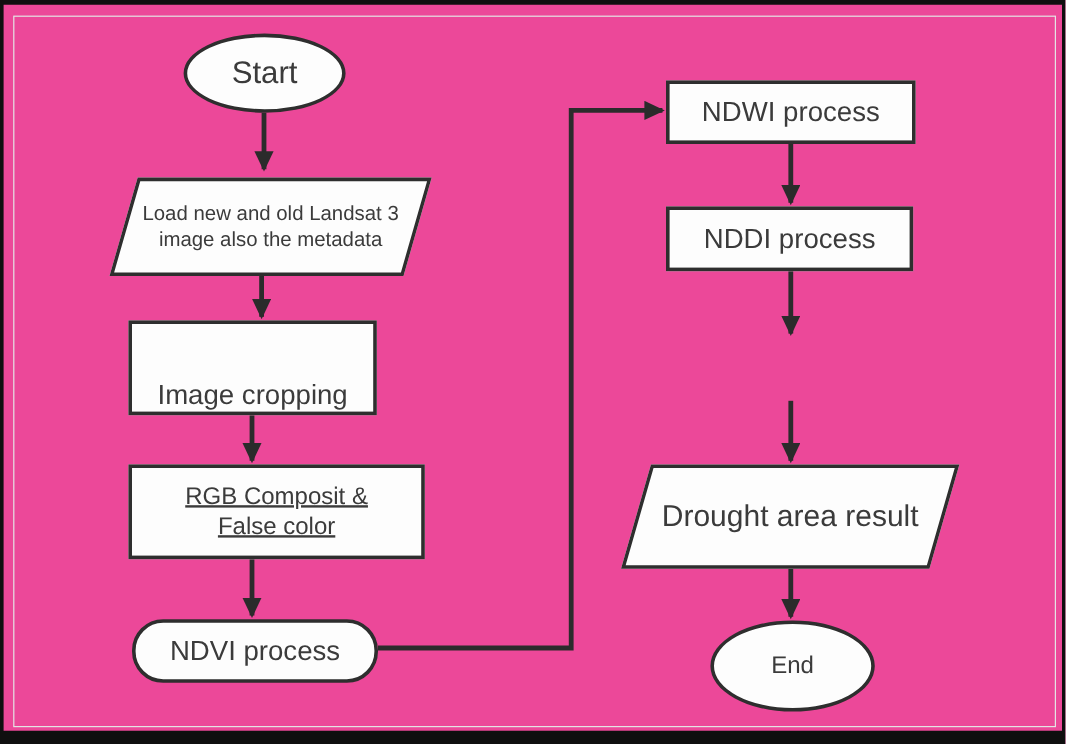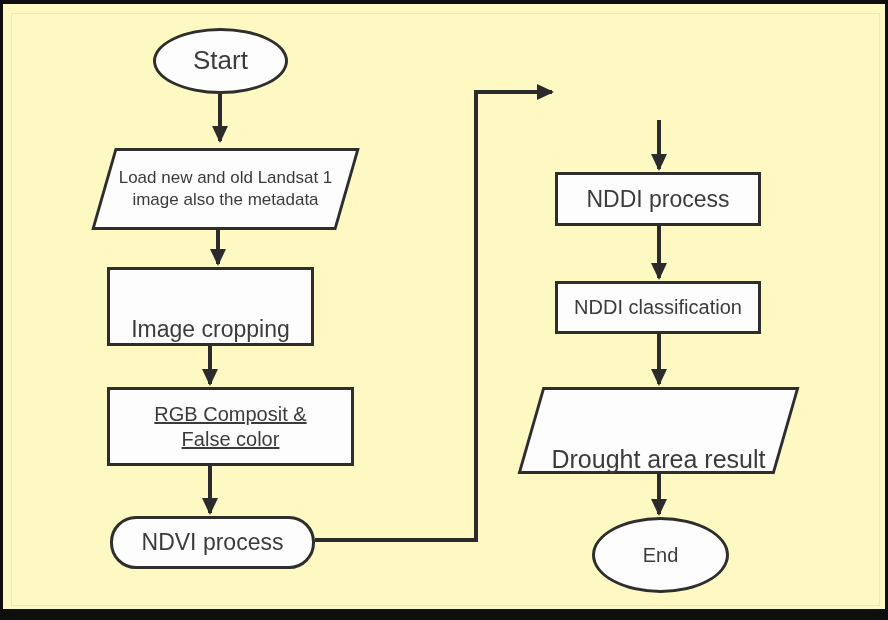--- a/index.html
+++ b/index.html
@@ -6,21 +6,21 @@
     margin: 0;
     padding: 0;
     background: #ffffff;
     font-family: "Liberation Sans", "DejaVu Sans", sans-serif;
   }
   #frame {
     position: relative;
     width: 888px;
     height: 620px;
     box-sizing: border-box;
-    background: #fef9c3;
+    background: #ec4899;
     border-style: solid;
     border-color: #0f0f0f;
     border-width: 4px 3px 11px 3px;
     overflow: hidden;
   }
   #inner-frame {
     position: absolute;
     left: 8px;
     top: 9px;
     right: 5px;
@@ -70,21 +70,21 @@
   .node-label {
     position: relative;
     z-index: 1;
     padding: 0 6px;
   }
   .fs-start  { font-size: 26px; }
   .fs-load   { font-size: 17px; line-height: 1.3; }
   .fs-proc   { font-size: 23px; }
   .fs-rgb    { font-size: 20px; }
   .fs-class  { font-size: 20px; }
-  .fs-result { font-size: 25px; align-items: flex-end; }
+  .fs-result { font-size: 25px; }
   .fs-end    { font-size: 20px; }
 </style>
 </head>
 <body>
 
 <div id="frame">
   <div id="inner-frame"></div>
 
   <svg class="arrows" width="888" height="620" viewBox="0 0 888 620">
     <defs>
@@ -102,43 +102,43 @@
     <path d="M656,330 L656,380" marker-end="url(#ah)"></path>
     <path d="M656,470 L656,510" marker-end="url(#ah)"></path>
   </svg>
 
   <div class="node ellipse-shape fs-start" style="left:150px; top:24px; width:135px; height:66px;">
     <span class="node-label">Start</span>
   </div>
 
   <div class="node para fs-load" style="left:100px; top:144px; width:245px; height:82px;">
     <div class="para-shape"></div>
-    <span class="node-label" style="max-width:232px;">Load new and old Landsat 1 image also the metadata</span>
+    <span class="node-label" style="max-width:232px;">Load new and old Landsat 3 image also the metadata</span>
   </div>
 
   <div class="node rect-shape fs-proc" style="left:104px; top:263px; width:207px; height:79px;align-items:flex-end;">
     <span class="node-label">Image cropping</span>
   </div>
 
   <div class="node rect-shape fs-rgb" style="left:104px; top:383px; width:247px; height:79px;text-decoration:underline;">
     <span class="node-label" style="max-width:170px;">RGB Composit &amp; False color</span>
   </div>
 
   <div class="node rect-shape fs-proc" style="left:107px; top:512px; width:205px; height:53px;border-radius:26px;">
     <span class="node-label">NDVI process</span>
   </div>
 
+  <div class="node rect-shape fs-proc" style="left:552px; top:63px; width:208px; height:53px;">
+    <span class="node-label">NDWI process</span>
+  </div>
 
   <div class="node rect-shape fs-proc" style="left:552px; top:168px; width:206px; height:54px;justify-content:center;">
     <span class="node-label">NDDI process</span>
   </div>
 
-  <div class="node rect-shape fs-class" style="left:552px; top:277px; width:206px; height:53px;">
-    <span class="node-label">NDDI classification</span>
-  </div>
 
   <div class="node para fs-result" style="left:527px; top:383px; width:257px; height:87px;">
     <div class="para-shape"></div>
     <span class="node-label" style="max-width:215px;">Drought area result</span>
   </div>
 
   <div class="node ellipse-shape fs-end" style="left:589px; top:513px; width:137px; height:76px;">
     <span class="node-label">End</span>
   </div>
 </div>

